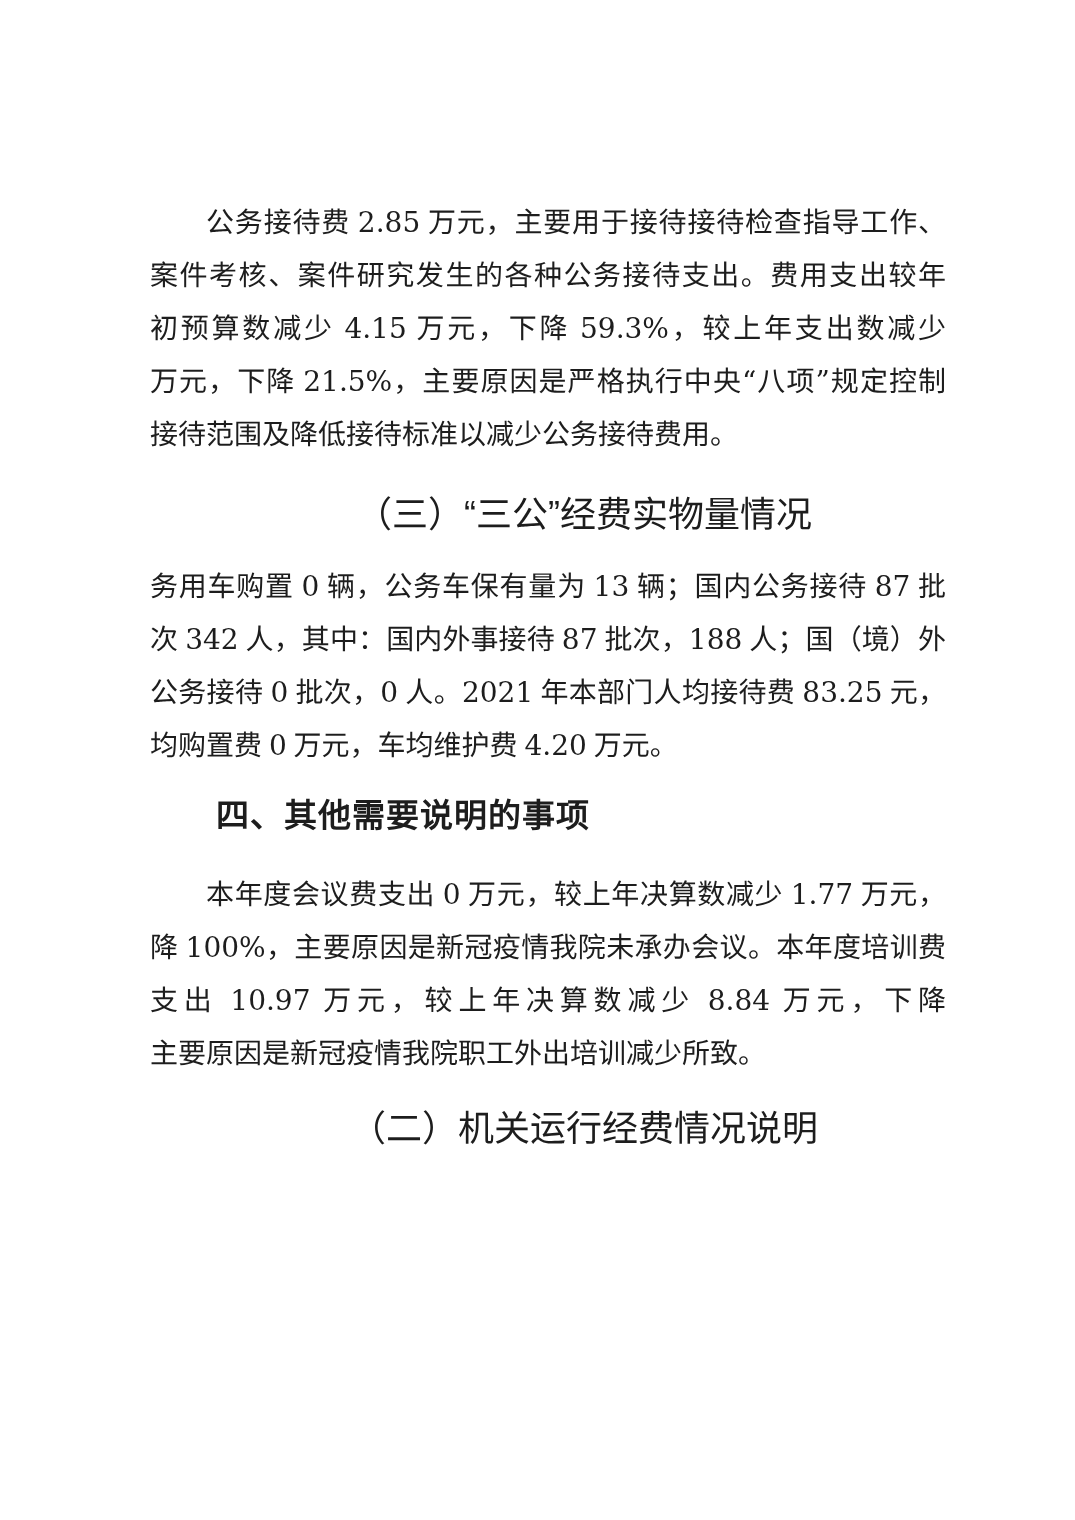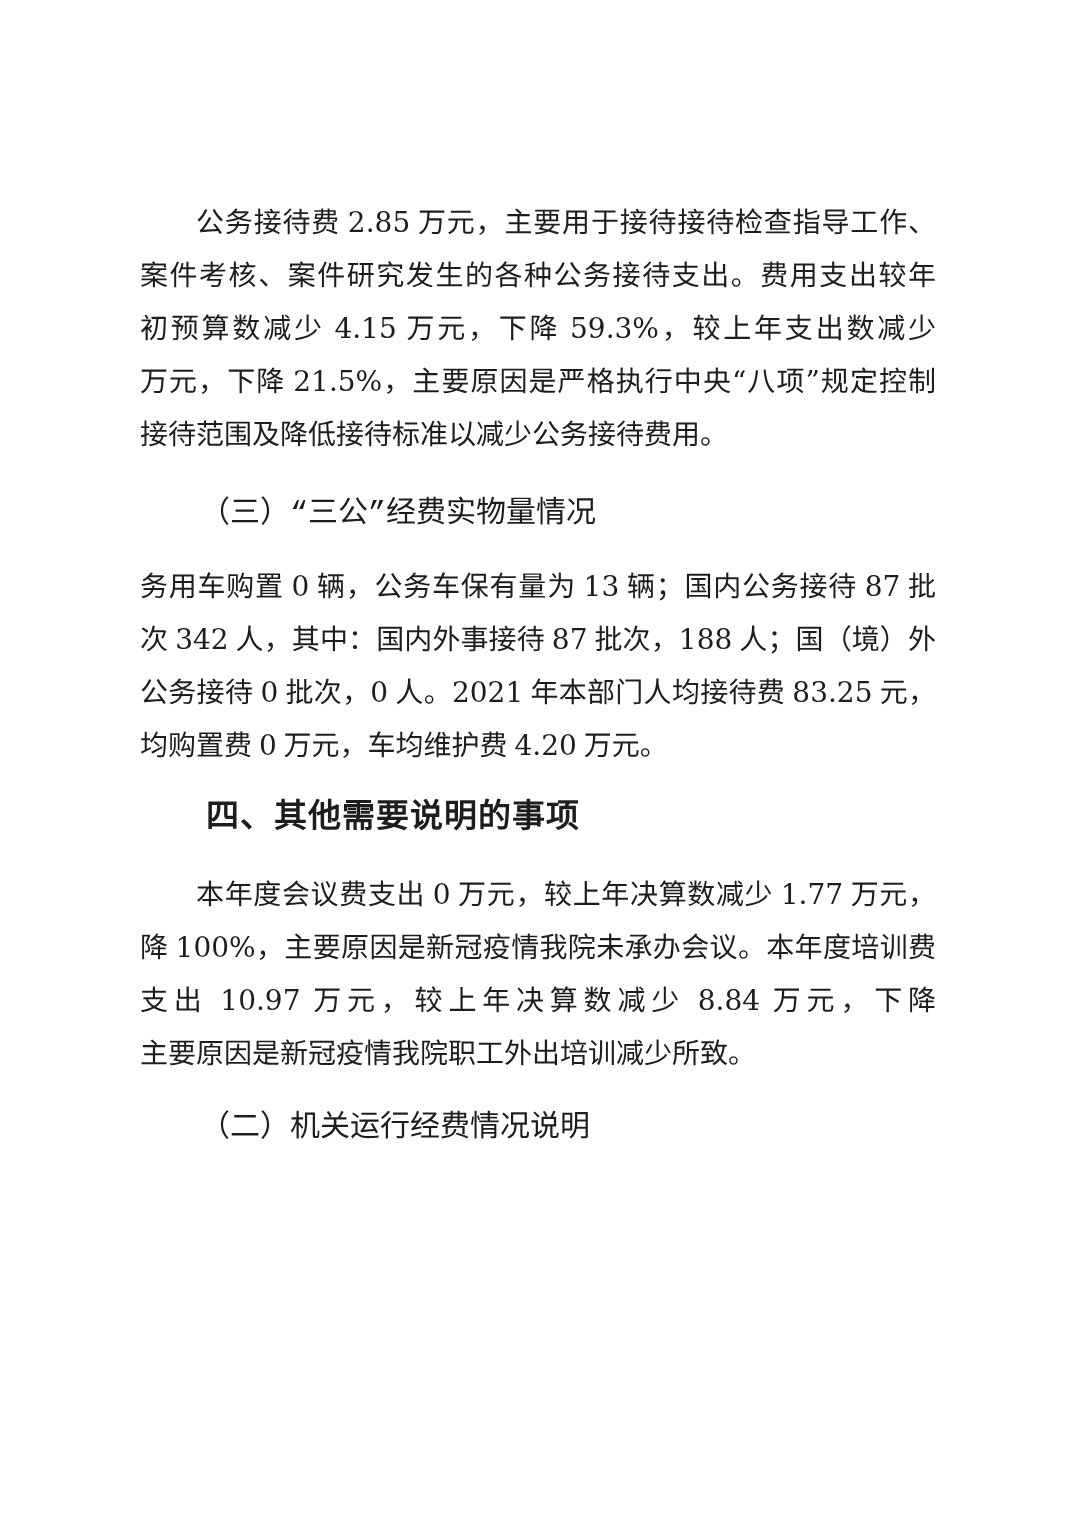--- a/index.html
+++ b/index.html
@@ -12,44 +12,45 @@
   .page {
     position: relative;
     width: 1075px;
     height: 1520px;
     background: #ffffff;
     overflow: hidden;
     color: #1d1d1d;
   }
   .content {
     position: absolute;
-    left: 140px;
+    left: 150px;
     top: 196px;
     width: 796px;
     font-size: 28px;
     line-height: 53px;
     word-spacing: -2px;
   }
   .para { margin: 0; }
   .line {
     height: 53px;
     overflow: hidden;
     text-align: justify;
     text-align-last: justify;
     white-space: normal;
   }
   .line.first { text-indent: 2em; }
   .line.last { text-align: left; text-align-last: left; }
   .heading-kaiti {
-    font-size: 30px;
+    font-size: 36px;
     line-height: 53px;
     text-indent: 2em;
-    font-family: Liberation Mono, monospace;
+    font-family: Liberation Sans, sans-serif;
     white-space: nowrap;
     overflow: hidden;
+    text-align: center;
   }
   .heading-bold {
     font-size: 33px;
     line-height: 46px;
     text-indent: 2em;
     font-weight: 700;
     font-family: Liberation Mono, monospace;
     letter-spacing: 1px;
     white-space: nowrap;
     overflow: hidden;

